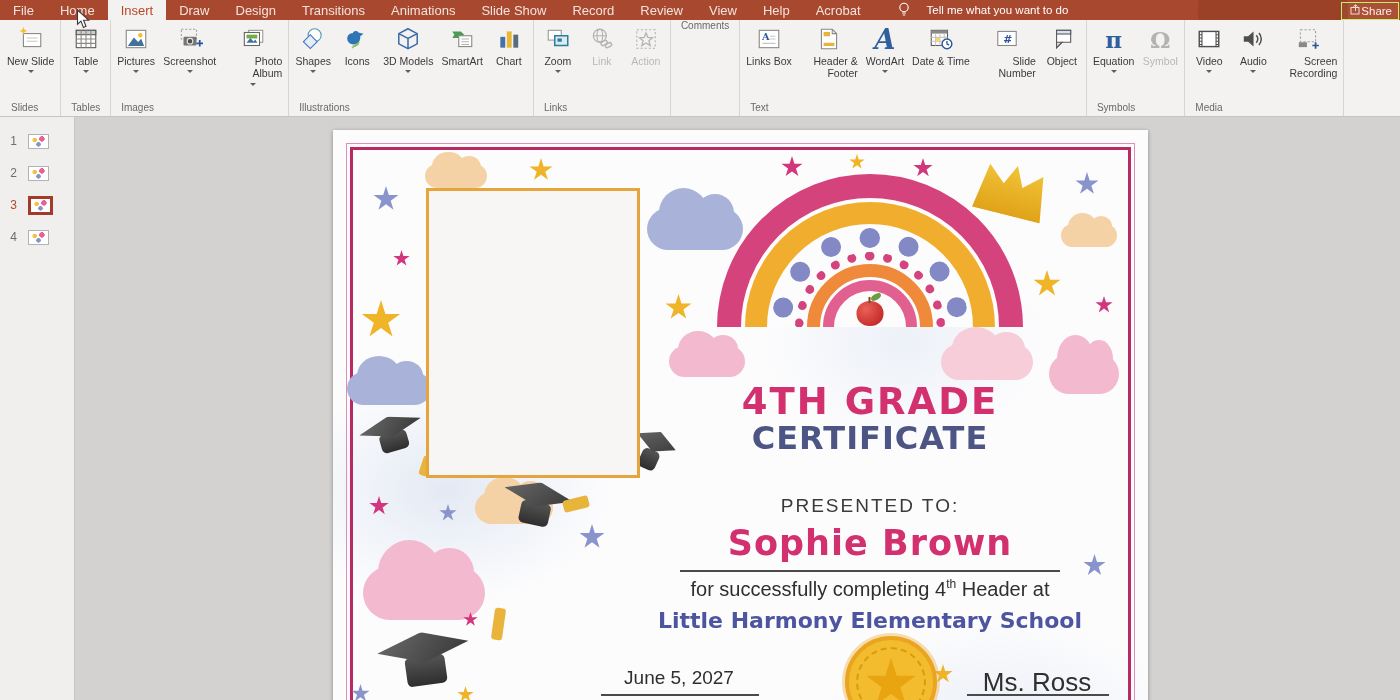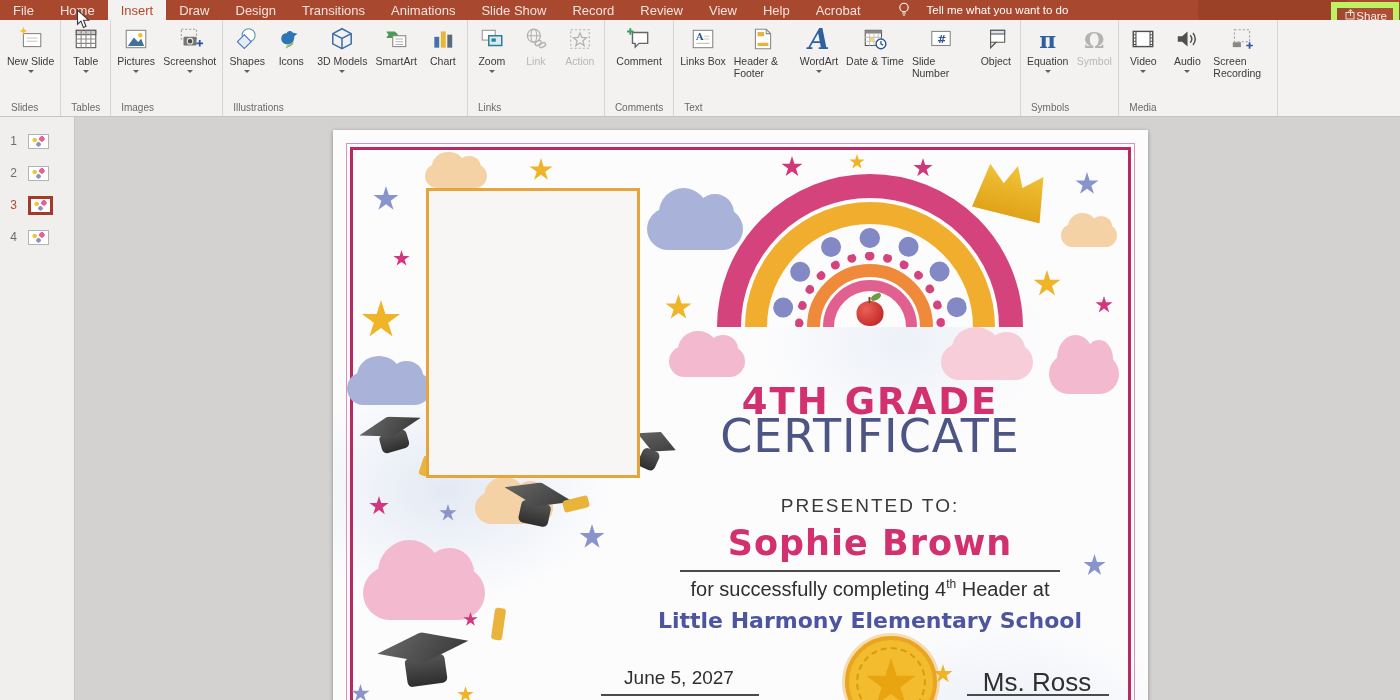--- a/index.html
+++ b/index.html
@@ -4,31 +4,31 @@
 <style>
   *{margin:0;padding:0;box-sizing:border-box;}
   html,body{width:1400px;height:700px;overflow:hidden;font-family:"Liberation Sans",sans-serif;background:#d4d2d1;}
 
   
   .menubar{position:relative;height:20px;background:#a8492f;display:flex;align-items:stretch;overflow:hidden;z-index:20;}
   .menu-decor{position:absolute;right:52px;top:-64px;width:150px;height:150px;border-radius:50%;background:#8e3a22;opacity:.55;}
   .tab{padding:0 13px;display:flex;align-items:center;font-size:13px;color:#f3e3dd;cursor:default;white-space:nowrap;}
   .tab.active{background:#f3f2f1;color:#b7472a;}
   .tellme{margin-left:24px;display:flex;align-items:center;gap:17px;color:#fff;font-size:11.5px;}
-  .share-btn{position:absolute;right:1px;top:2px;display:flex;align-items:center;gap:0;color:#fbeeea;font-size:11.5px;border:6px solid #bef264;padding:1px 6px 2px 8px;background:rgba(255,255,255,.04);}
+  .share-btn{position:absolute;right:1px;top:2px;display:flex;align-items:center;gap:0;color:#fbeeea;font-size:11.5px;border:1px solid #bef264;padding:1px 6px 2px 8px;background:rgba(255,255,255,.04);}
   .cursor{position:absolute;left:76px;top:9px;z-index:60;}
 
   
   .ribbon{display:flex;align-items:stretch;background:#f3f2f1;height:97px;border-bottom:1px solid #c6c4c2;padding-left:1px;}
   .rgroup{display:flex;flex-direction:column;border-right:1px solid #d8d6d4;padding:0 2px;}
   .rbtns{flex:1;display:flex;align-items:flex-start;justify-content:center;}
   .rname{font-size:10px;color:#6a6966;padding:0 8px 3px;}
   .rbtn{display:flex;flex-direction:column;align-items:center;padding:4px 4px 0;min-width:44px;cursor:default;}
   .ric{height:30px;display:flex;align-items:center;justify-content:center;margin-bottom:1px;}
-  .rlb{font-size:10.5px;line-height:1.18;text-align:left;color:#3b3a39;max-width:58px;}
+  .rlb{font-size:10.5px;line-height:1.18;text-align:right;color:#3b3a39;max-width:58px;}
   .chev{margin-top:3px;width:0;height:0;border-left:3.5px solid transparent;border-right:3.5px solid transparent;border-top:3.5px solid #5f5e5c;}
   .rbtn.disabled .rlb{color:#b9b7b5;}
   .glyph{font-family:"DejaVu Serif",serif;font-weight:bold;color:#2e5f9e;font-size:23px;line-height:1;}
   .glyph.gray{color:#b5b3b1;}
   .glyph.italic{font-style:italic;}
 
   
   .content{display:flex;height:583px;}
   .slidepanel{width:75px;background:#f0efed;border-right:1px solid #c8c6c4;padding-top:13px;display:flex;flex-direction:column;gap:10px;}
   .sitem{display:flex;align-items:center;gap:11px;padding-left:7px;height:22px;}
@@ -81,21 +81,21 @@
   .cap .board{width:100%;height:58%;background:linear-gradient(135deg,#6b6b6b,#333);clip-path:polygon(50% 0,100% 42%,50% 84%,0 42%);}
   .cap .base{width:44%;height:46%;background:linear-gradient(#555,#2e2e2e);border-radius:5px;margin:-13% auto 0;}
   .tassel{position:absolute;background:#e8b53a;border-radius:3px;}
 
   .medal{position:absolute;left:512px;top:506px;width:92px;height:92px;border-radius:50%;background:#f3bc2f;border:4px solid #eaa41f;box-shadow:0 0 0 3px rgba(234,164,31,.35);}
   .medal::before{content:"";position:absolute;inset:7px;border-radius:50%;border:2px dashed #d89a10;}
   .medal .mstar{position:absolute;left:50%;top:52%;width:52px;height:52px;transform:translate(-50%,-50%);background:#e8a511;clip-path:polygon(50% 0%,61% 35%,98% 35%,68% 57%,79% 91%,50% 70%,21% 91%,32% 57%,2% 35%,39% 35%);}
 
   .ctext{position:absolute;transform:translateX(-50%);white-space:nowrap;text-align:center;}
   .t-grade{left:537px;top:250px;font-family:"DejaVu Sans",sans-serif;font-weight:800;font-size:37px;color:#d3306f;letter-spacing:2px;}
-  .t-cert{left:537px;top:279px;font-family:"DejaVu Sans",sans-serif;font-weight:400;font-size:46px;color:#4d5584;letter-spacing:1px;}
+  .t-cert{left:537px;top:289px;font-family:"DejaVu Sans",sans-serif;font-weight:700;font-size:32px;color:#4d5584;letter-spacing:1px;}
   .t-pres{left:537px;top:365px;font-size:19px;font-weight:500;color:#3a3a3a;letter-spacing:2px;}
   .t-name{left:537px;top:393px;font-family:"DejaVu Sans",sans-serif;font-weight:800;font-size:35px;color:#d3306f;letter-spacing:1px;}
   .t-body{left:537px;top:447px;font-size:20px;color:#2f2f2f;}
   .t-body sup{font-size:12px;}
   .t-school{left:537px;top:478px;font-family:"DejaVu Sans",sans-serif;font-weight:bold;font-size:22px;color:#4d55a0;}
   .t-date{left:346px;top:537px;font-size:19px;color:#2f2f2f;}
   .t-teacher{left:704px;top:537px;font-size:26px;color:#2f2f2f;}
   .uline{position:absolute;height:2px;background:#4a4a4a;}
 </style>
 </head>
@@ -192,20 +192,32 @@
             <svg width="26" height="26" viewBox="0 0 24 24">
               <rect x="4" y="3" width="14" height="9" fill="none" stroke="#a0a0a0" stroke-dasharray="2 1.6"></rect>
               <rect x="6" y="10" width="12" height="8" rx="1" fill="#767676"></rect>
               <circle cx="12" cy="14" r="2.6" fill="#4f4f4f" stroke="#e8e8e8"></circle>
               <path d="M21 13v6M18 16h6" stroke="#2b579a" stroke-width="1.6"></path>
             </svg>
           </div>
         <div class="rlb">Screenshot</div>
         <div class="chev"></div>
       </div>
+      <div class="rbtn">
+        <div class="ric">
+            <svg width="26" height="26" viewBox="0 0 24 24">
+              <rect x="8" y="4" width="13" height="11" fill="#fff" stroke="#9a9896"></rect>
+              <rect x="4" y="6" width="14" height="12" fill="#fff" stroke="#666"></rect>
+              <rect x="6" y="8" width="10" height="3.5" fill="#70ad47"></rect>
+              <path d="M6 15.5 9.5 11l3 3.2 1.7-1.7 1.8 3Z" fill="#41719c"></path>
+            </svg>
+          </div>
+        <div class="rlb">Photo Album</div>
+        <div class="chev"></div>
+      </div>
     </div>
     <div class="rname">Images</div>
   </div>
 
   <div class="rgroup">
     <div class="rbtns">
       <div class="rbtn">
         <div class="ric">
             <svg width="26" height="26" viewBox="0 0 24 24">
               <circle cx="13.5" cy="8.5" r="6" fill="#fff" stroke="#4f9aa8"></circle>
@@ -291,31 +303,20 @@
               <path d="M12 6.5 13.7 10.6 18 10.9 14.7 13.7 15.8 18 12 15.6 8.2 18 9.3 13.7 6 10.9 10.3 10.6Z" fill="none" stroke="#b5b3b1" stroke-width="1.2"></path>
             </svg>
           </div>
         <div class="rlb">Action</div>
       </div>
     </div>
     <div class="rname">Links</div>
   </div>
 
   <div class="rgroup">
-    <div class="rbtns">
-      <div class="rbtn">
-        <div class="ric">
-            <svg width="26" height="26" viewBox="0 0 24 24">
-              <path d="M6 6h14v10h-8l-3.5 3.5V16H6Z" fill="#fff" stroke="#666" stroke-width="1.3"></path>
-              <path d="M4 2v6M1 5h6" stroke="#3f9c5a" stroke-width="1.8"></path>
-            </svg>
-          </div>
-        <div class="rlb">Comment</div>
-      </div>
-    </div>
     <div class="rname">Comments</div>
   </div>
 
   <div class="rgroup">
     <div class="rbtns">
       <div class="rbtn">
         <div class="ric">
             <svg width="26" height="26" viewBox="0 0 24 24">
               <rect x="3" y="4" width="18" height="16" fill="#fff" stroke="#8a8886"></rect>
               <text x="5.5" y="13" font-size="9" font-weight="bold" fill="#2b579a" font-family="DejaVu Serif,serif">A</text>

